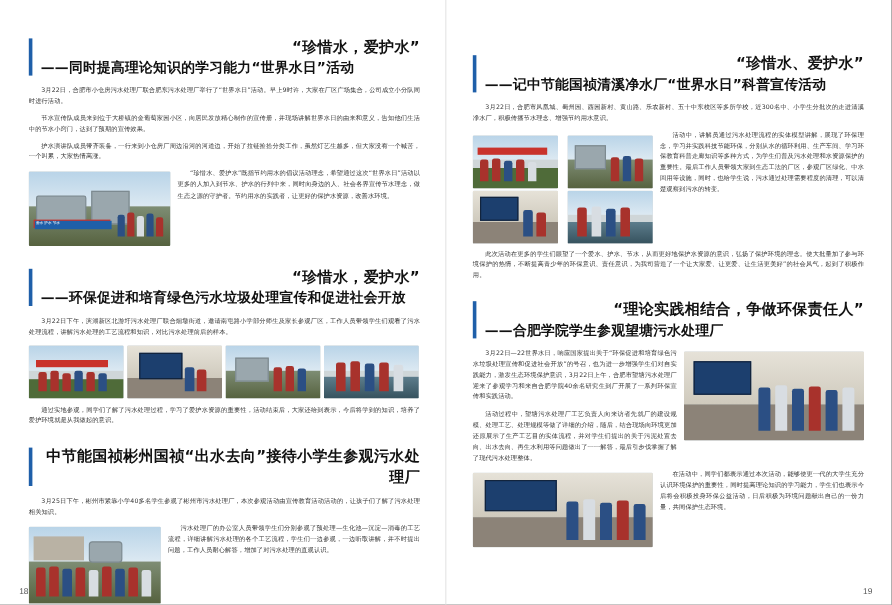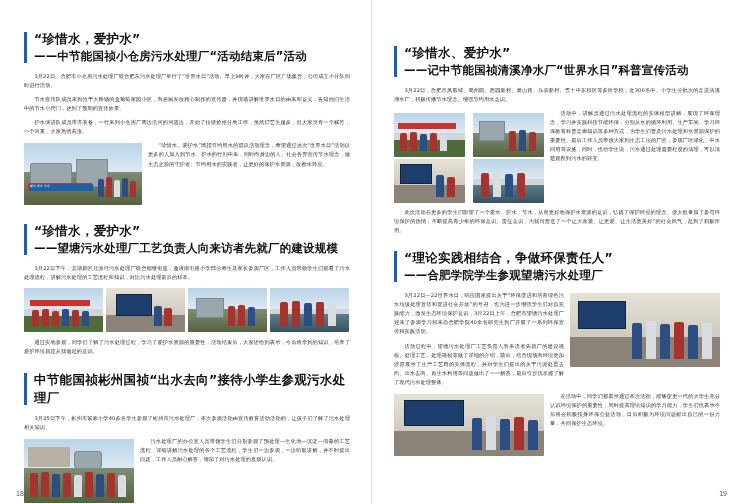--- a/index.html
+++ b/index.html
@@ -87,20 +87,21 @@
     bottom: 2px;
     width: 3px;
     background: #1f5fa9;
   }
   .headline {
     font-size: 12.5px;
     font-weight: bold;
     color: #111111;
     line-height: 1.45;
     letter-spacing: 0.3px;
+    text-align: right;
   }
   .subheadline {
     font-size: 11.5px;
     font-weight: bold;
     color: #111111;
     line-height: 1.45;
     letter-spacing: 0.2px;
   }
   .body-text {
     font-size: 5.2px;
@@ -205,21 +206,21 @@
 <div class="page">
 
   <div class="spine"></div>
 
 
   <div class="col col-left">
 
     <div class="article">
       <div class="headline-wrap">
         <div class="headline">“珍惜水，爱护水”</div>
-        <div class="subheadline">——中节能国祯小仓房污水处理厂“活动结束后”活动</div>
+        <div class="subheadline">——同时提高理论知识的学习能力“世界水日”活动</div>
       </div>
       <div class="body-text">
         <p>3月22日，合肥市小仓房污水处理厂联合肥东污水处理厂举行了“世界水日”活动。早上9时许，大家在厂区广场集合，公司成立小分队同时进行活动。</p>
         <p>节水宣传队成员来到位于大桥镇的金葡萄家园小区，向居民发放精心制作的宣传册，并现场讲解世界水日的由来和意义，告知他们生活中的节水小窍门，达到了预期的宣传效果。</p>
         <p>护水演讲队成员带齐装备，一行来到小仓房厂周边沿河的河道边，开始了拉链捡拾分类工作，虽然灯艺生越多，但大家没有一个喊苦，一个叫累，大家热情高涨。</p>
       </div>
       <div class="clearfix">
         <div class="ph float-img" style="width:118px;height:62px;">
           <div class="sky"></div>
           <div class="ground"></div>
@@ -235,21 +236,21 @@
         </div>
         <div class="body-text">
           <p>“珍惜水、爱护水”既指节约用水的倡议活动理念，希望通过这次“世界水日”活动以更多的人加入到节水、护水的行列中来，同时向身边的人、社会各界宣传节水理念，做生态之源的守护者。节约用水的实践者，让更好的保护水资源，改善水环境。</p>
         </div>
       </div>
     </div>
 
     <div class="article">
       <div class="headline-wrap">
         <div class="headline">“珍惜水，爱护水”</div>
-        <div class="subheadline">——望塘污水处理厂工艺负责人向来访者先就厂的建设规模</div>
+        <div class="subheadline">——环保促进和培育绿色污水垃圾处理宣传和促进社会开放</div>
       </div>
       <div class="body-text">
         <p>3月22日下午，滨湖新区北游圩污水处理厂联合烟墩街道，邀请南屯路小学部分师生及家长参观厂区，工作人员带领学生们观看了污水处理流程，讲解污水处理的工艺流程和知识，对比污水处理前后的样本。</p>
       </div>
       <div class="imgrow grid4">
         <div class="ph" style="width:79px;height:44px;">
           <div class="sky"></div>
             <div class="green"></div>
           <div class="banner" style="left:6px;top:12px;width:60px;height:6px;"></div>
           <div class="crowd redcrowd" style="left:8px;top:22px;width:7px;height:16px;"></div>

